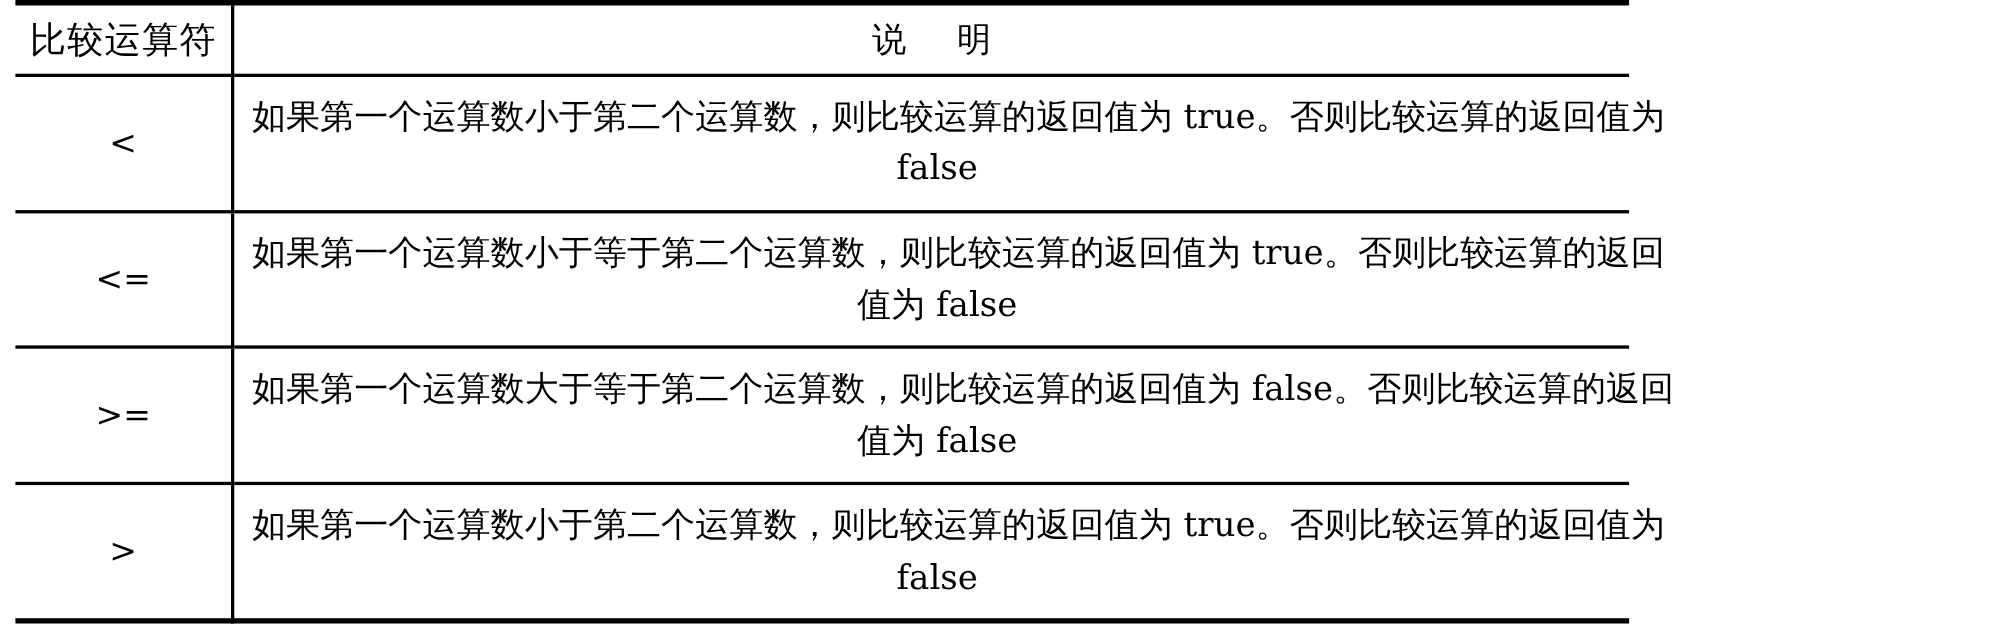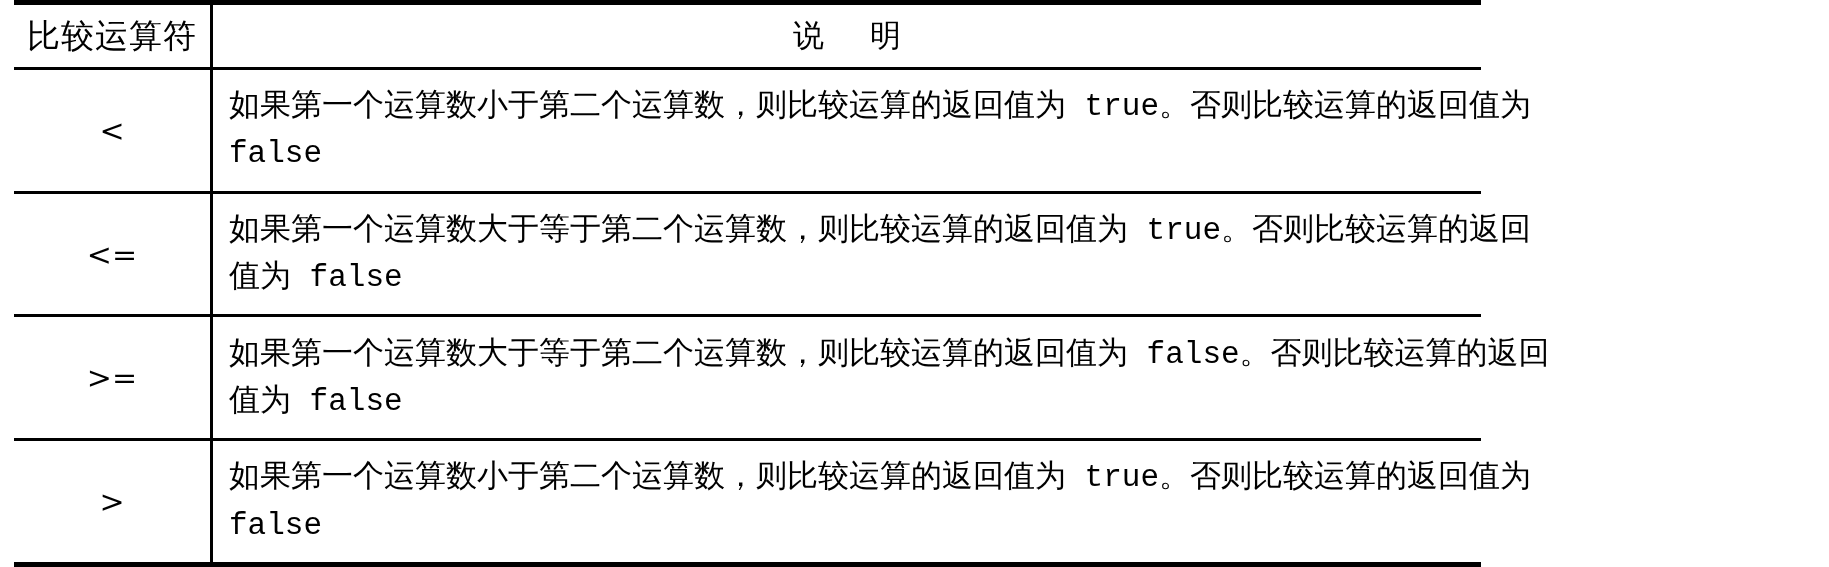--- a/index.html
+++ b/index.html
@@ -82,23 +82,22 @@
   .cell-op {
     text-align: center;
     font-size: 30px;
     font-family: "DejaVu Serif", "Liberation Serif", serif;
   }
 
   .cell-desc {
     padding: 6px 6px 6px 16px;
     font-size: 31px;
     line-height: 1.52;
-    text-align: left;
+    text-align: center;
     letter-spacing: 0px;
-    font-family: Liberation Mono, monospace;
   }
 
   .cell-desc .line {
     display: block;
     white-space: nowrap;
   }
 </style>
 </head>
 <body>
 
@@ -116,21 +115,21 @@
       <tr class="body-row">
         <td class="col-op cell-op">&lt;</td>
         <td class="cell-desc">
           <span class="line">如果第一个运算数小于第二个运算数，则比较运算的返回值为 true。否则比较运算的返回值为</span>
           <span class="line">false</span>
         </td>
       </tr>
       <tr class="body-row">
         <td class="col-op cell-op">&lt;=</td>
         <td class="cell-desc">
-          <span class="line">如果第一个运算数大于等于第二个运算数，则比较运算的返回值为 true。否则比较运算的返回</span>
+          <span class="line">如果第一个运算数小于等于第二个运算数，则比较运算的返回值为 true。否则比较运算的返回</span>
           <span class="line">值为 false</span>
         </td>
       </tr>
       <tr class="body-row">
         <td class="col-op cell-op">&gt;=</td>
         <td class="cell-desc">
           <span class="line">如果第一个运算数大于等于第二个运算数，则比较运算的返回值为 false。否则比较运算的返回</span>
           <span class="line">值为 false</span>
         </td>
       </tr>

